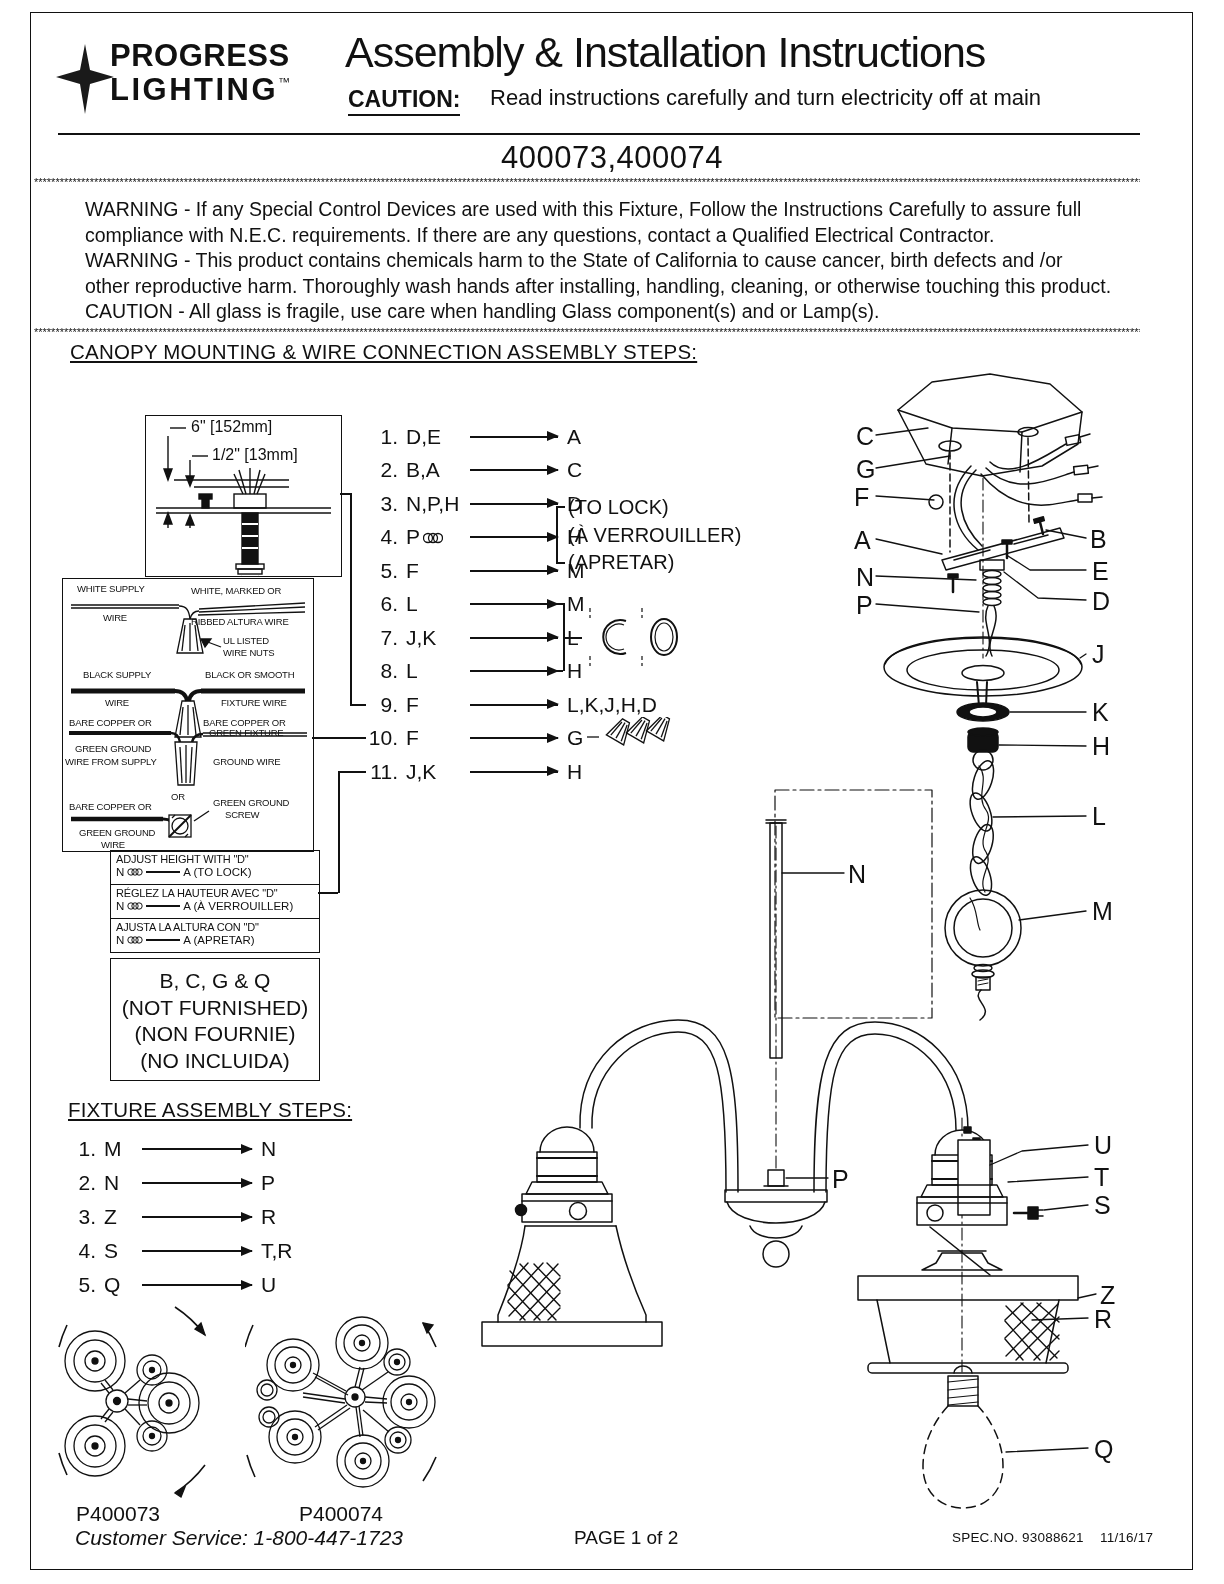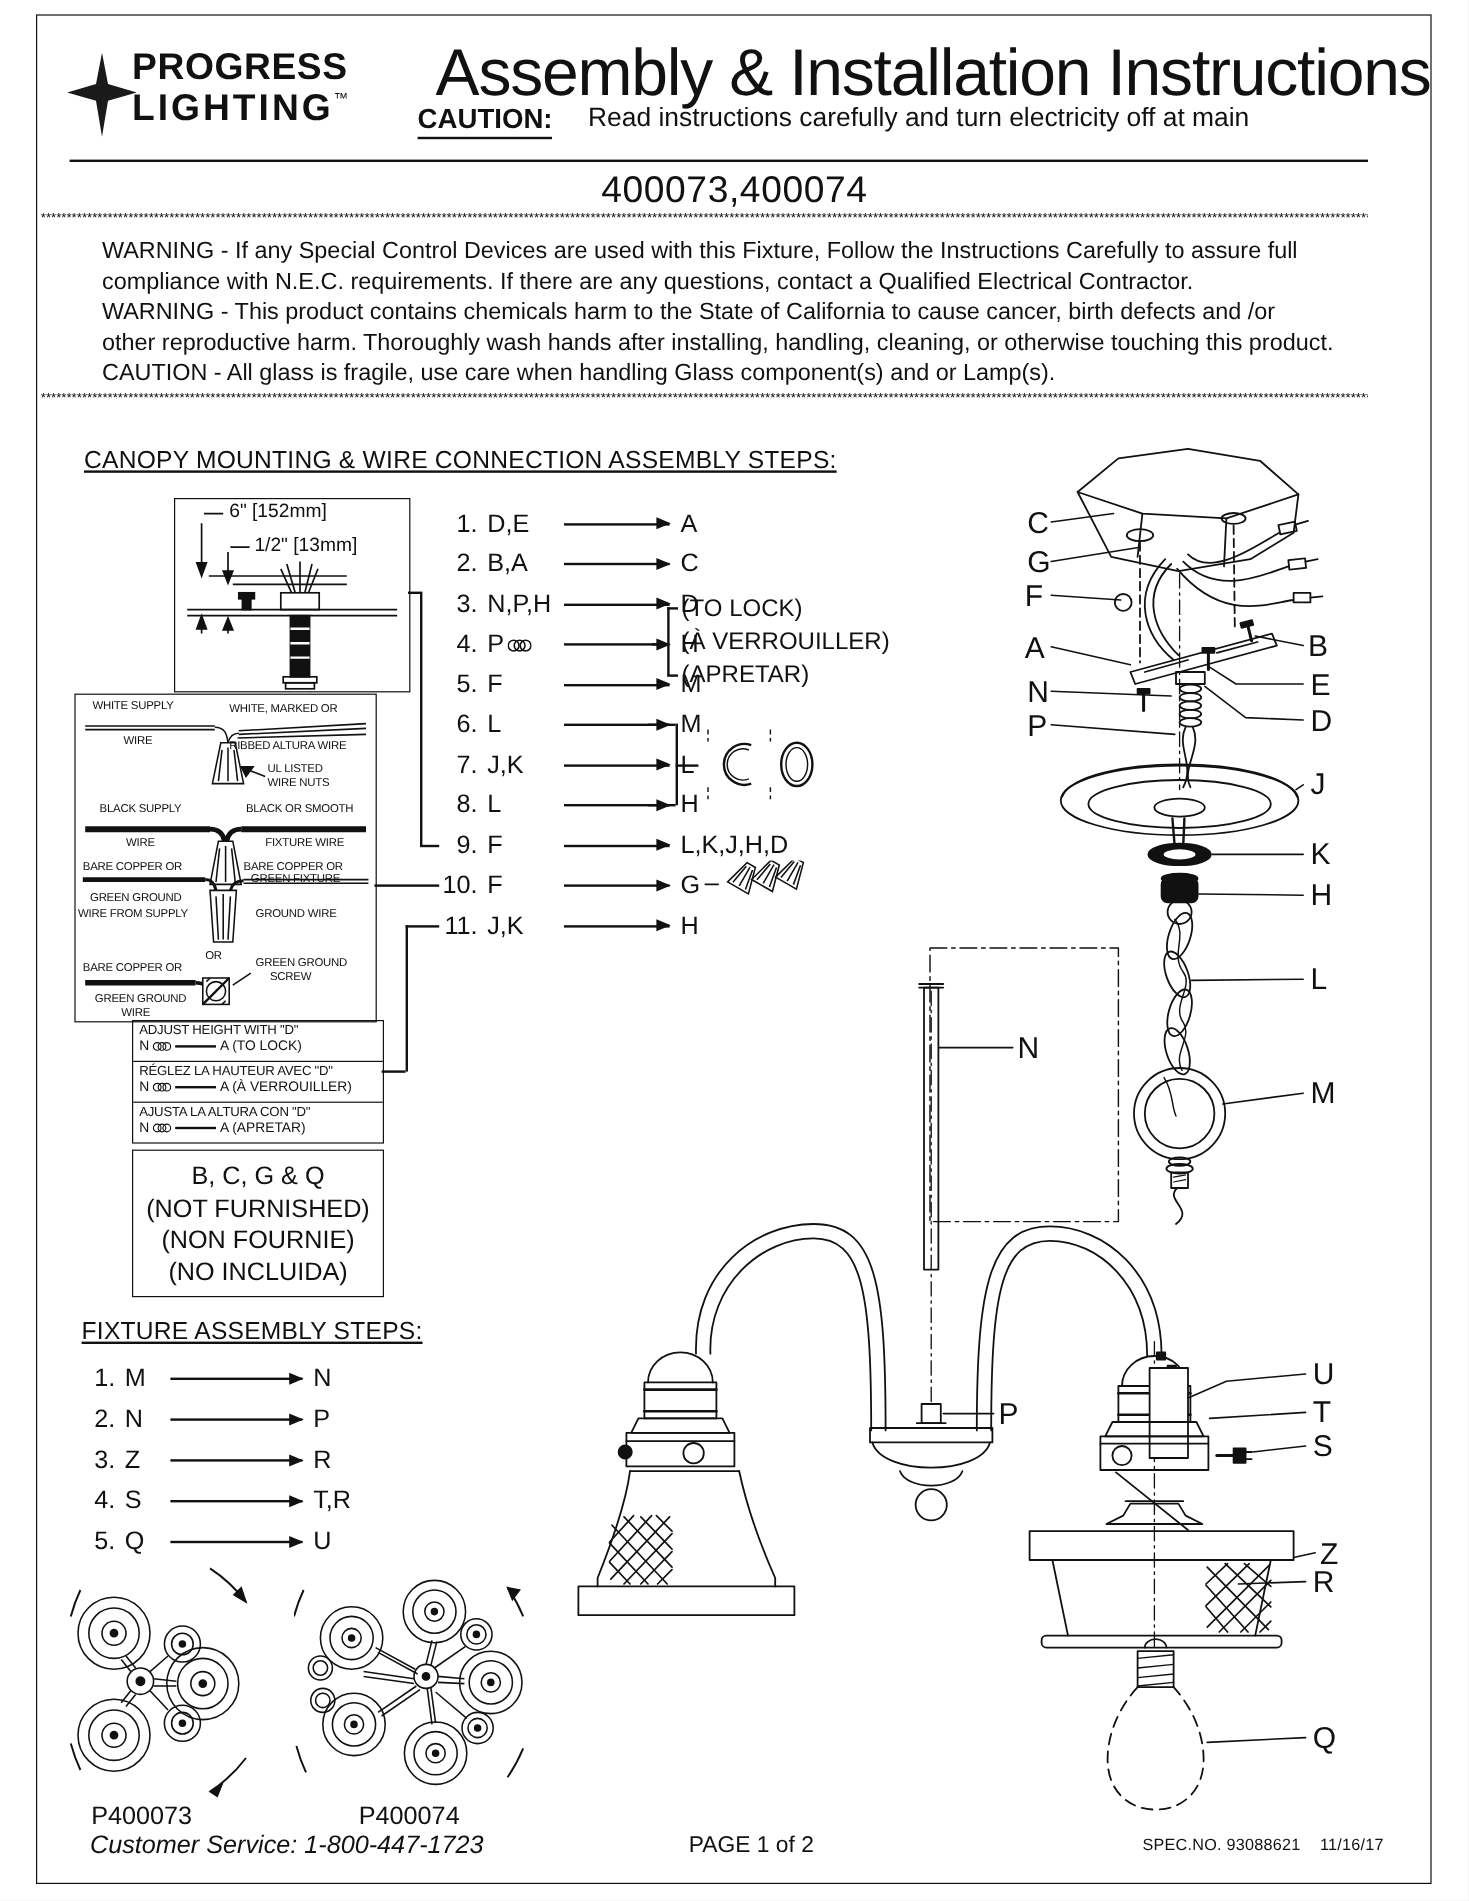--- a/index.html
+++ b/index.html
@@ -4,21 +4,21 @@
 <style>
   html,body{margin:0;padding:0;background:#e8e8e8;}
   #page{position:relative;width:1224px;height:1584px;background:#fff;font-family:"Liberation Sans",sans-serif;color:#111;overflow:hidden;}
   .abs{position:absolute;}
   .frame{position:absolute;left:30px;top:12px;width:1161px;height:1556px;border:1.5px solid #111;}
   .ln{position:absolute;background:#111;}
   .sep{position:absolute;left:34px;width:1106px;height:14px;overflow:hidden;white-space:nowrap;font-size:11px;letter-spacing:0px;color:#111;}
   .brand1{font-size:31px;font-weight:700;letter-spacing:.5px;}
   .brand2{font-size:31px;font-weight:700;letter-spacing:2.5px;}
   .tm{font-size:12px;vertical-align:14px;}
-  .title{font-size:55px;letter-spacing:-1px;white-space:nowrap;margin-left:18px;}
+  .title{font-size:43px;letter-spacing:-1px;white-space:nowrap;}
   .cautlbl{font-size:23px;font-weight:bold;border-bottom:2.2px solid #111;padding-bottom:1px;}
   .cauttxt{font-size:22px;line-height:26px;}
   .model{font-size:31px;letter-spacing:.5px;}
   .warn{font-size:19.5px;line-height:25.5px;}
   .sechead{font-size:20.5px;text-decoration:underline;letter-spacing:.2px;white-space:nowrap;}
   .steps{position:absolute;display:flex;flex-direction:column;}
   .srow{display:flex;align-items:center;height:33.5px;font-size:21px;}
   .fsteps .srow{height:34px;}
   .sn{width:32px;text-align:right;margin-right:8px;}
   .sf{width:64px;display:flex;align-items:center;gap:3px;}
@@ -63,21 +63,21 @@
   <div class="sep" style="top:176px">********************************************************************************************************************************************************************************************************************************************************************************************************</div>
   <div class="abs warn" style="left:85px;top:197px;width:1040px">
     <div>WARNING - If any Special Control Devices are used with this Fixture, Follow the Instructions Carefully to assure full</div>
     <div>compliance with N.E.C. requirements. If there are any questions, contact a Qualified Electrical Contractor.</div>
     <div>WARNING -  This product contains chemicals harm to the State of California to cause cancer, birth defects and /or</div>
     <div>other reproductive harm.  Thoroughly wash hands after installing, handling, cleaning, or otherwise touching this product.</div>
     <div>CAUTION - All glass is fragile, use care when handling Glass component(s) and or Lamp(s).</div>
   </div>
   <div class="sep" style="top:326px">********************************************************************************************************************************************************************************************************************************************************************************************************</div>
 
-  <div class="abs sechead" style="left:70px;top:372px">CANOPY MOUNTING &amp; WIRE CONNECTION ASSEMBLY STEPS:</div>
+  <div class="abs sechead" style="left:70px;top:340px">CANOPY MOUNTING &amp; WIRE CONNECTION ASSEMBLY STEPS:</div>
 
   <div class="boxed" style="left:145px;top:415px;width:195px;height:160px">
     <svg width="195" height="160" viewBox="0 0 195 160">
       <g stroke="#111" fill="none" stroke-width="1.4">
         <line x1="28" y1="64" x2="143" y2="64"></line>
           <line x1="48" y1="71" x2="143" y2="71"></line>
         <line x1="10" y1="92" x2="185" y2="92"></line>
           <line x1="10" y1="97" x2="185" y2="97"></line>
         <rect x="88" y="78" width="32" height="14"></rect>
         <line x1="100" y1="78" x2="93" y2="54"></line>

